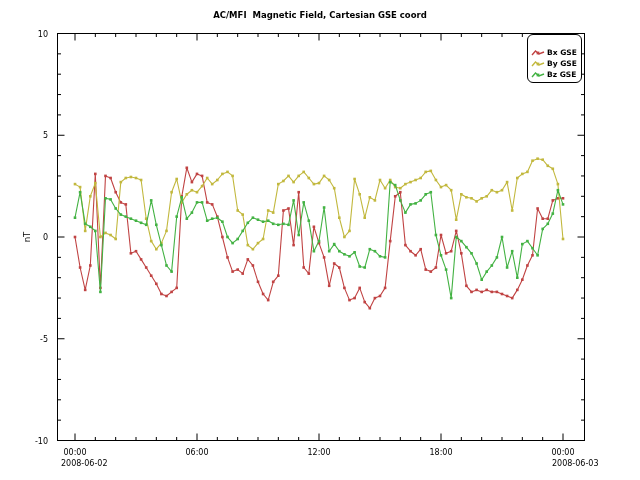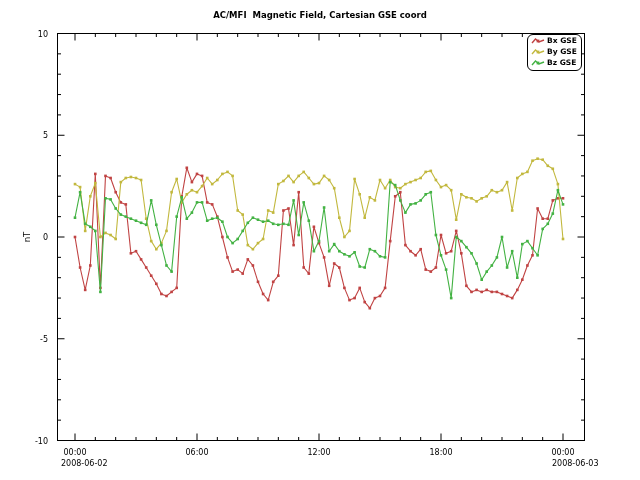--- a/index.html
+++ b/index.html
@@ -8,21 +8,21 @@
     font-family:"DejaVu Sans","Liberation Sans",sans-serif;overflow:hidden;border-radius:6px;
   }
   .chart-title{
     position:absolute;left:0;top:10px;width:640px;text-align:center;
     font-size:8.5px;font-weight:bold;color:#000;white-space:pre;
   }
   .plot-svg{position:absolute;left:0;top:0;}
   .legend{
     position:absolute;left:527px;top:34px;width:55px;
     border:1px solid #000;border-radius:6px;background:#fff;
-    padding:0 2px 2px 3px;box-sizing:border-box;
+    padding:12px 2px 2px 3px;box-sizing:border-box;
   }
   .legend-row{display:flex;align-items:center;height:11px;}
   .legend-row svg{flex:0 0 auto;margin-right:2px;}
   .legend-label{font-size:7.5px;font-weight:bold;color:#000;white-space:nowrap;}
 </style>
 </head>
 <body>
 
 <div class="screen">
   <div class="chart-title">AC/MFI  Magnetic Field, Cartesian GSE coord</div>

